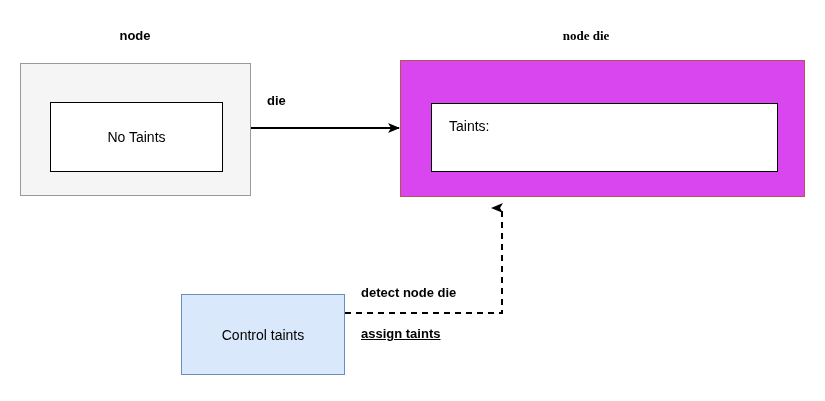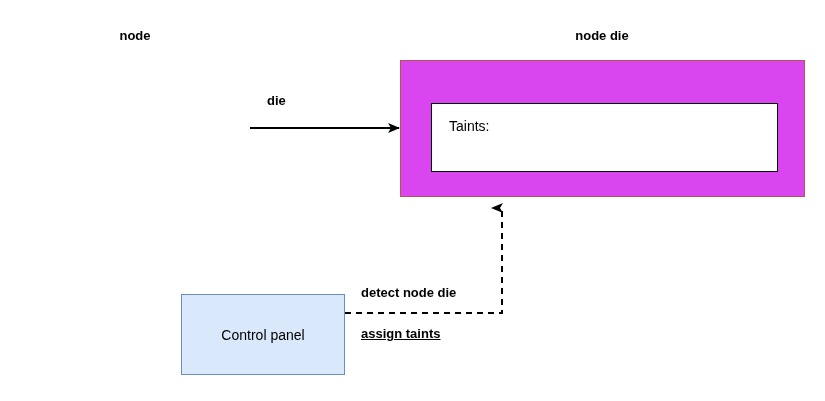--- a/index.html
+++ b/index.html
@@ -114,32 +114,37 @@
       </marker>
     </defs>
 
     <line x1="250" y1="128" x2="399" y2="128" stroke="#000000" stroke-width="2" marker-end="url(#arrow-solid)"></line>
 
     <path d="M345,313 L502,313 L502,208" fill="none" stroke="#000000" stroke-width="2" stroke-dasharray="6 5" marker-end="url(#arrow-dashed)"></path>
   </svg>
 
   <div class="abs title-label" style="left:35px; top:28px; width:200px;">node</div>
 
+  <div class="abs node-box" style="left:20px; top:63px; width:231px; height:133px;">
+    <div class="abs inner-box inner-centered" style="left:29px; top:38px; width:173px; height:70px;">
+      <span class="inner-text">No Taints</span>
+    </div>
+  </div>
 
   <div class="abs edge-label" style="left:267px; top:93px; width:100px; text-align:left;">die</div>
 
-  <div class="abs title-label" style="left:502px; top:28px; width:200px;">node die</div>
+  <div class="abs title-label" style="left:486px; top:28px; width:200px;font-family:Liberation Serif, serif;">node die</div>
 
   <div class="abs node-die-box" style="left:400px; top:60px; width:405px; height:137px;">
     <div class="abs inner-box" style="left:30px; top:42px; width:347px; height:69px;">
       <div class="abs taints-text" style="left:17px; top:13px;">Taints:</div>
     </div>
   </div>
 
   <div class="abs control-box" style="left:181px; top:294px; width:164px; height:81px;">
-    <span class="control-text">Control panel</span>
+    <span class="control-text">Control taints</span>
   </div>
 
   <div class="abs edge-label" style="left:361px; top:285px;">detect node die</div>
 
   <div class="abs edge-label" style="left:361px; top:326px;text-decoration:underline;">assign taints</div>
 
 </div>
 
 </body></html>

